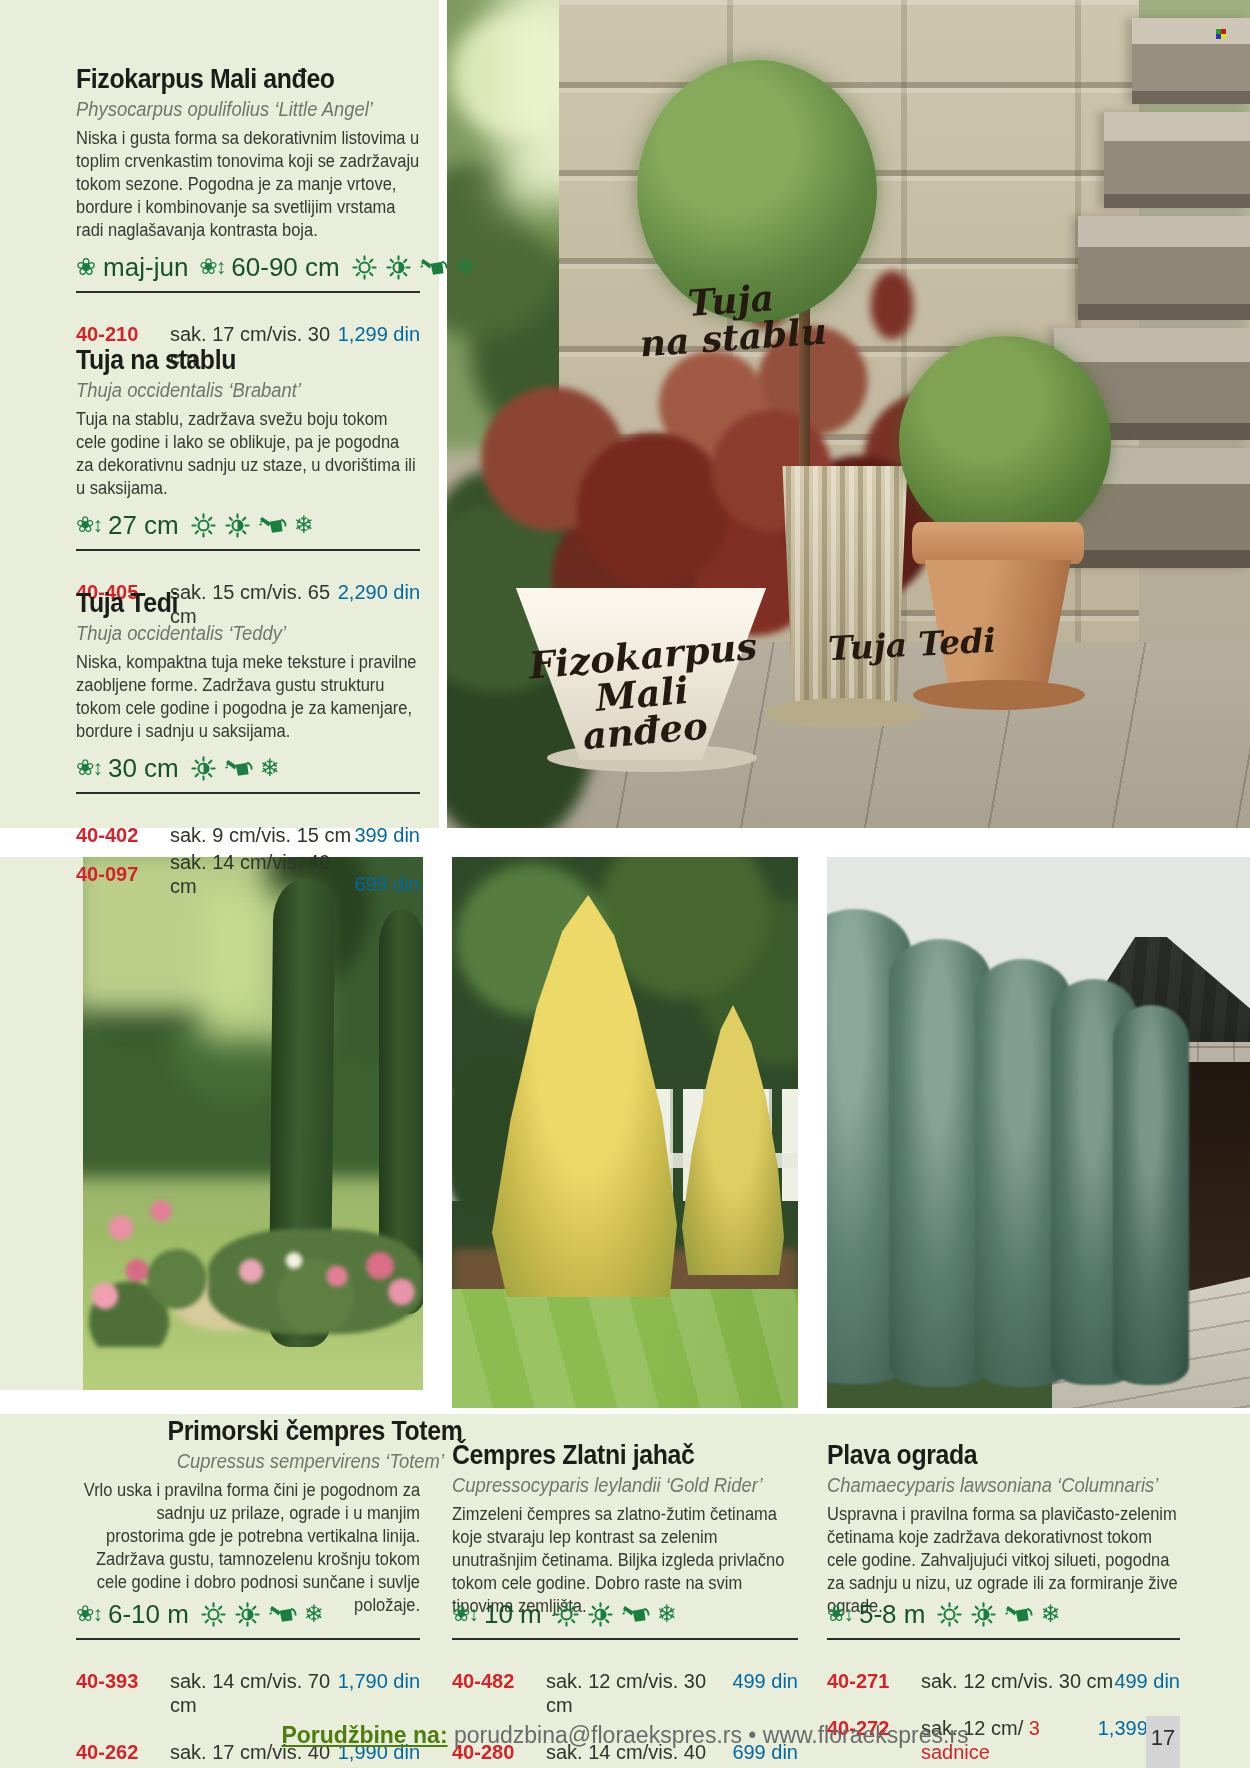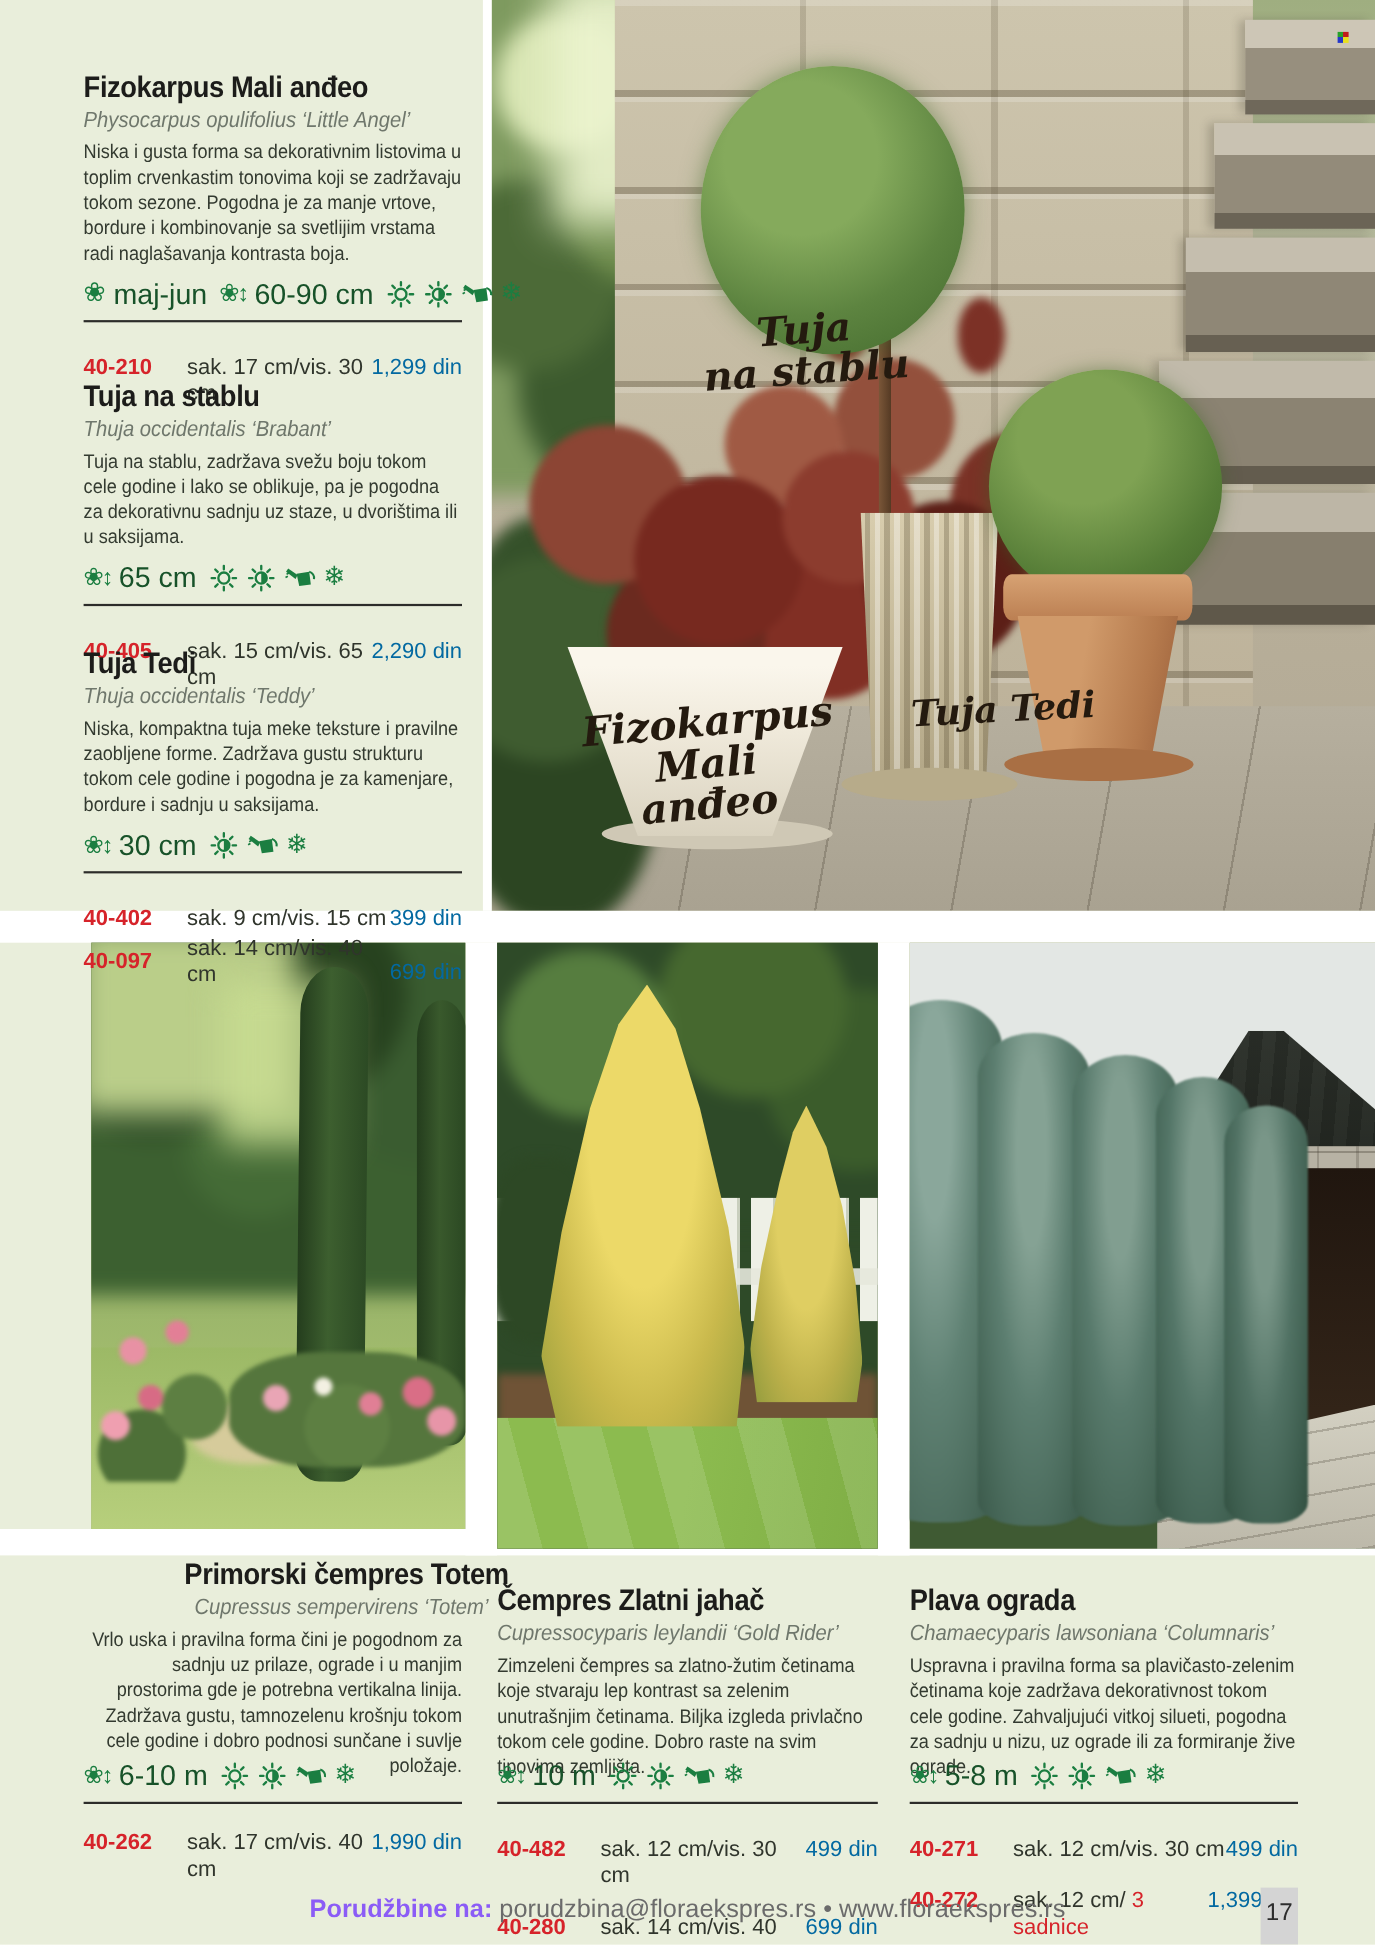--- a/index.html
+++ b/index.html
@@ -26,21 +26,21 @@
   .pprice{font-weight:400;color:#0369a1;white-space:nowrap;margin-top:20px;}
   .red{color:#d6232a;}
   .svg-ic{flex:0 0 auto;}
   
   .photo{position:absolute;overflow:hidden;background:#9aa878;}
   .band{position:absolute;background:#ffffff;}
   .script{position:absolute;font-family:"DejaVu Serif",serif;font-style:italic;font-weight:700;
           color:#241a0f;text-align:center;line-height:1.02;z-index:30;}
   
   .footer{position:absolute;left:0;top:1722px;width:1250px;text-align:center;font-size:23px;color:#6b6b6b;}
-  .footer b{font-weight:700;color:#8b5cf6;}
+  .footer b{font-weight:700;color:#4d7c0f;text-decoration:underline;}
   .pagenum{position:absolute;left:1146px;top:1716px;width:34px;height:52px;background:#d4d4d4;
            color:#2e2e2e;font-size:22px;text-align:center;padding-top:9px;box-sizing:border-box;}
   .corner{position:absolute;left:1216px;top:29px;width:10px;height:10px;
           background:conic-gradient(#c21a1a 0 25%,#e8df1c 0 50%,#2437c9 0 75%,#27a02a 0);}
 </style>
 </head>
 <body>
 
 <div class="page">
 
@@ -201,21 +201,21 @@
       <span class="pprice">1,299 din</span>
     </div>
   </div>
 
   <div class="sec" style="left:76px;top:345px;">
     <h2 class="title" style="margin:0;">Tuja na stablu</h2>
     <div class="latin">Thuja occidentalis ‘Brabant’</div>
     <div class="desc">Tuja na stablu, zadržava svežu boju tokom cele godine i lako se oblikuje, pa je pogodna za dekorativnu sadnju uz staze, u dvorištima ili u saksijama.</div>
     <div class="icons">
       <span class="ic-plant"><span>❀</span><span class="ar">↕</span></span>
-      <span class="ic-label">65 cm</span>
+      <span class="ic-label">27 cm</span>
       <svg class="svg-ic" viewBox="0 0 28 28" width="27" height="27">
           <g fill="none" stroke="#1b7e41" stroke-width="2.2" stroke-linecap="round">
             <circle cx="14" cy="14" r="5.2"></circle>
             <path d="M14 2.5v3.2M14 22.3v3.2M2.5 14h3.2M22.3 14h3.2M5.9 5.9l2.3 2.3M19.8 19.8l2.3 2.3M22.1 5.9l-2.3 2.3M8.2 19.8l-2.3 2.3"></path>
           </g>
         </svg>
       <svg class="svg-ic" viewBox="0 0 28 28" width="27" height="27">
           <g fill="none" stroke="#1b7e41" stroke-width="2.2" stroke-linecap="round">
             <circle cx="14" cy="14" r="5.2"></circle>
             <path d="M14 2.5v3.2M14 22.3v3.2M2.5 14h3.2M22.3 14h3.2M5.9 5.9l2.3 2.3M19.8 19.8l2.3 2.3M22.1 5.9l-2.3 2.3M8.2 19.8l-2.3 2.3"></path>
@@ -304,20 +304,25 @@
           <g fill="#1b7e41">
             <path d="M12 8l12-2 1.5 12-11 1.5z"></path>
             <path d="M13 9L4 3 2 6l9 7z"></path>
           </g>
           <path d="M24 6a6 6 0 0 1 4.5 7" fill="none" stroke="#1b7e41" stroke-width="2"></path>
           <path d="M2.5 8.5l2.2-1.2M1.5 11.5l2.2-1.2" stroke="#1b7e41" stroke-width="1.6"></path>
         </svg>
       <span class="glyph">❄</span>
     </div>
     <div class="rule"></div>
+    <div class="prow">
+      <span class="code">40-393</span>
+      <span class="psize">sak. 14 cm/vis. 70 cm</span>
+      <span class="pprice">1,790 din</span>
+    </div>
     <div class="prow" style="margin-top:3px;">
       <span class="code">40-262</span>
       <span class="psize">sak. 17 cm/vis. 40 cm</span>
       <span class="pprice">1,990 din</span>
     </div>
   </div>
 
   <div class="sec" style="left:452px;top:1440px;width:346px;">
     <h2 class="title" style="margin:0;">Čempres Zlatni jahač</h2>
     <div class="latin">Cupressocyparis leylandii ‘Gold Rider’</div>

